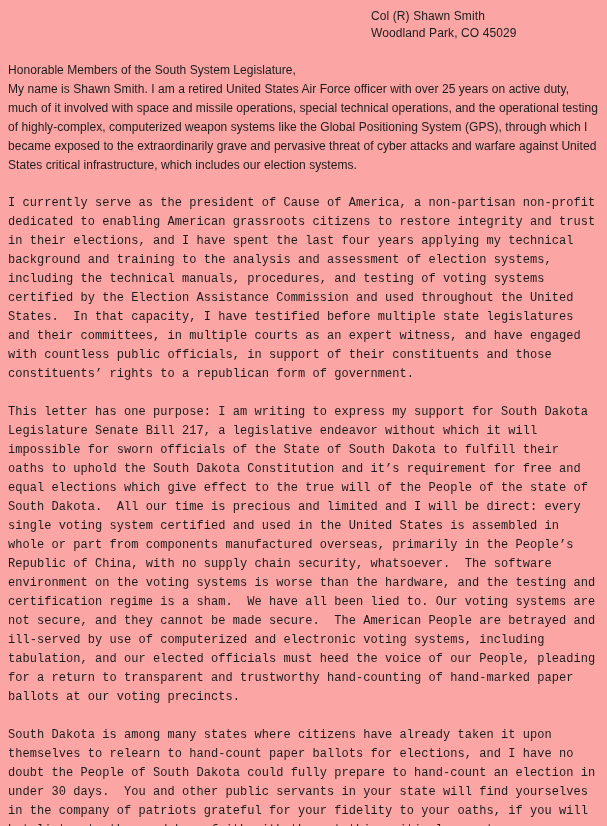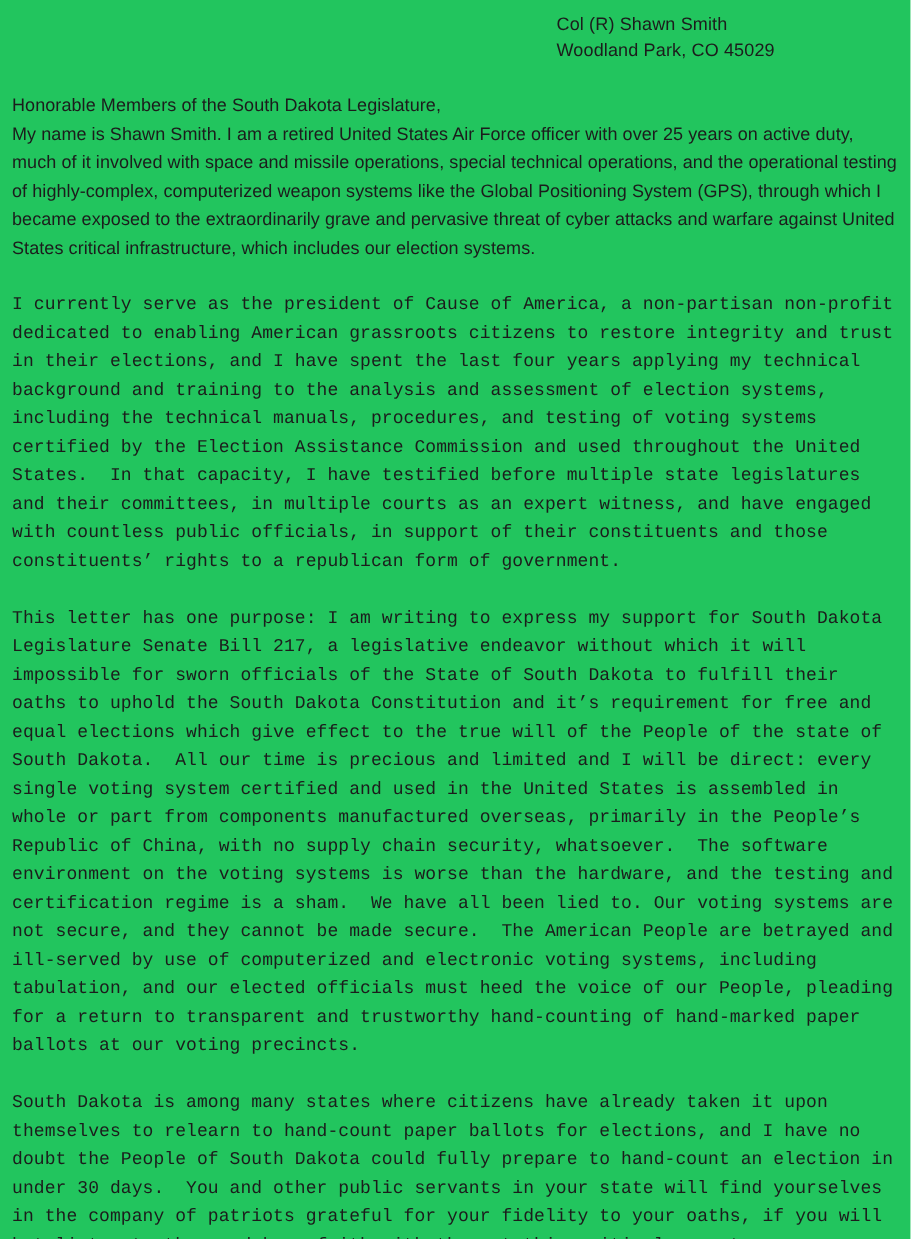--- a/index.html
+++ b/index.html
@@ -10,21 +10,21 @@
   }
   body {
     font-family: "Liberation Sans", sans-serif;
     color: #1c1c1c;
     -webkit-font-smoothing: antialiased;
   }
   .page {
     position: relative;
     width: 607px;
     height: 826px;
-    background: #22c55e;
+    background: #fca5a5;
     overflow: hidden;
   }
   .sender-block {
     position: absolute;
     top: 8px;
     left: 371px;
     font-size: 12px;
     line-height: 16.5px;
     letter-spacing: 0.1px;
   }
@@ -65,21 +65,21 @@
 <body>
 
 <div class="page">
 
   <div class="sender-block">
     <div>Col (R) Shawn Smith</div>
     <div>Woodland Park, CO 45029</div>
   </div>
 
   <div class="letter-body">
-    <p class="para">Honorable Members of the South Dakota Legislature,</p>
+    <p class="para">Honorable Members of the South System Legislature,</p>
     <p class="para">My name is Shawn Smith. I am a retired United States Air Force officer with over 25 years on active duty, much of it involved with space and missile operations, special technical operations, and the operational testing of highly-complex, computerized weapon systems like the Global Positioning System (GPS), through which I became exposed to the extraordinarily grave and pervasive threat of cyber attacks and warfare against United States critical infrastructure, which includes our election systems.</p>
     <p class="para gap">I currently serve as the president of Cause of America, a non-partisan non-profit dedicated to enabling American grassroots citizens to restore integrity and trust in their elections, and I have spent the last four years applying my technical background and training to the analysis and assessment of election systems, including the technical manuals, procedures, and testing of voting systems certified by the Election Assistance Commission and used throughout the United States.  In that capacity, I have testified before multiple state legislatures and their committees, in multiple courts as an expert witness, and have engaged with countless public officials, in support of their constituents and those constituents’ rights to a republican form of government.</p>
     <p class="para gap">This letter has one purpose: I am writing to express my support for South Dakota Legislature Senate Bill 217, a legislative endeavor without which it will impossible for sworn officials of the State of South Dakota to fulfill their oaths to uphold the South Dakota Constitution and it’s requirement for free and equal elections which give effect to the true will of the People of the state of South Dakota.  All our time is precious and limited and I will be direct: every single voting system certified and used in the United States is assembled in whole or part from components manufactured overseas, primarily in the People’s Republic of China, with no supply chain security, whatsoever.  The software environment on the voting systems is worse than the hardware, and the testing and certification regime is a sham.  We have all been lied to. Our voting systems are not secure, and they cannot be made secure.  The American People are betrayed and ill-served by use of computerized and electronic voting systems, including tabulation, and our elected officials must heed the voice of our People, pleading for a return to transparent and trustworthy hand-counting of hand-marked paper ballots at our voting precincts.</p>
     <p class="para gap">South Dakota is among many states where citizens have already taken it upon themselves to relearn to hand-count paper ballots for elections, and I have no doubt the People of South Dakota could fully prepare to hand-count an election in under 30 days.  You and other public servants in your state will find yourselves in the company of patriots grateful for your fidelity to your oaths, if you will but listen to them and keep faith with them at this critical moment.</p>
     <p class="para closing">Thank you for your faithful service – please pass Senate Bill 217 and help restore our republic.</p>
 
     <div class="signature-wrap">
       <svg width="190" height="46" viewBox="0 0 190 46" role="img" aria-label="handwritten signature">
         <path d="M14 34 C10 22 20 7 30 9 C38 11 29 25 20 33 C15 38 22 41 31 37 L39 30"></path>
         <path d="M46 36 C52 24 60 9 58 6 C54 11 48 27 52 36 C54 40 61 36 64 30"></path>

